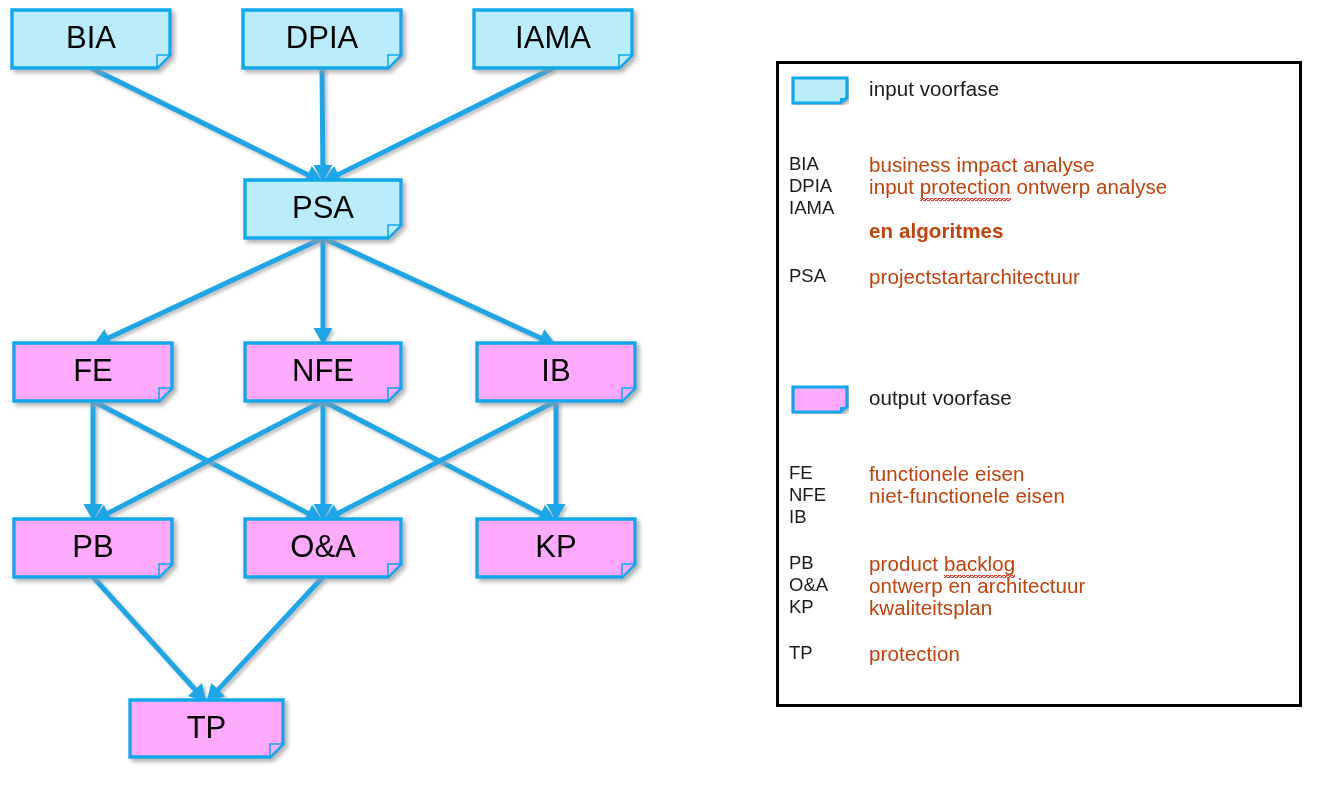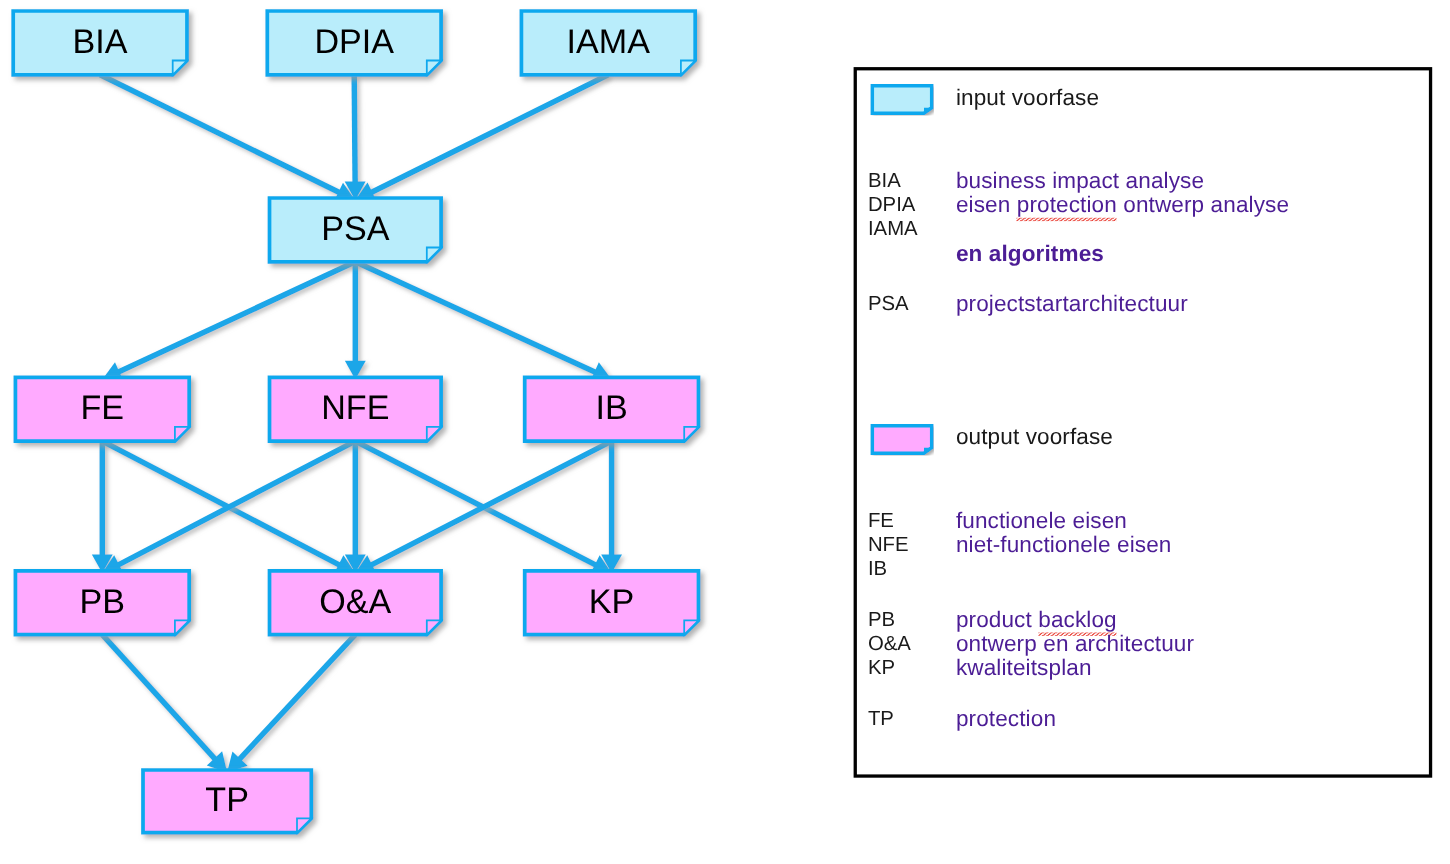--- a/index.html
+++ b/index.html
@@ -71,21 +71,21 @@
     top: 0px;
     font-size: 18.5px;
     color: #1a1a1a;
     white-space: nowrap;
   }
   .legend-desc {
     position: absolute;
     left: 80px;
     top: 0px;
     font-size: 20.5px;
-    color: #4c1d95;
+    color: #c2410c;
     white-space: nowrap;
     letter-spacing: .1px;
   }
   .legend-desc.cont { left: 80px; }
 
   
   .sp {
     position: relative;
     display: inline-block;
   }
@@ -253,21 +253,21 @@
     </div>
     <div class="legend-head-label" style="top:13px;">input voorfase</div>
 
     <div class="legend-row" style="top:89px;">
       <span class="legend-abbr">BIA</span>
       <span class="legend-desc">business impact analyse</span>
     </div>
 
     <div class="legend-row" style="top:111px;">
       <span class="legend-abbr">DPIA</span>
-      <span class="legend-desc"><span>eisen </span><span class="sp">protection</span><span> ontwerp analyse</span></span>
+      <span class="legend-desc"><span>input </span><span class="sp">protection</span><span> ontwerp analyse</span></span>
     </div>
 
     <div class="legend-row" style="top:133px;">
       <span class="legend-abbr">IAMA</span>
     </div>
 
     <div class="legend-row" style="top:155px;font-weight:bold;">
       <span class="legend-abbr"></span>
       <span class="legend-desc cont">en algoritmes</span>
     </div>

